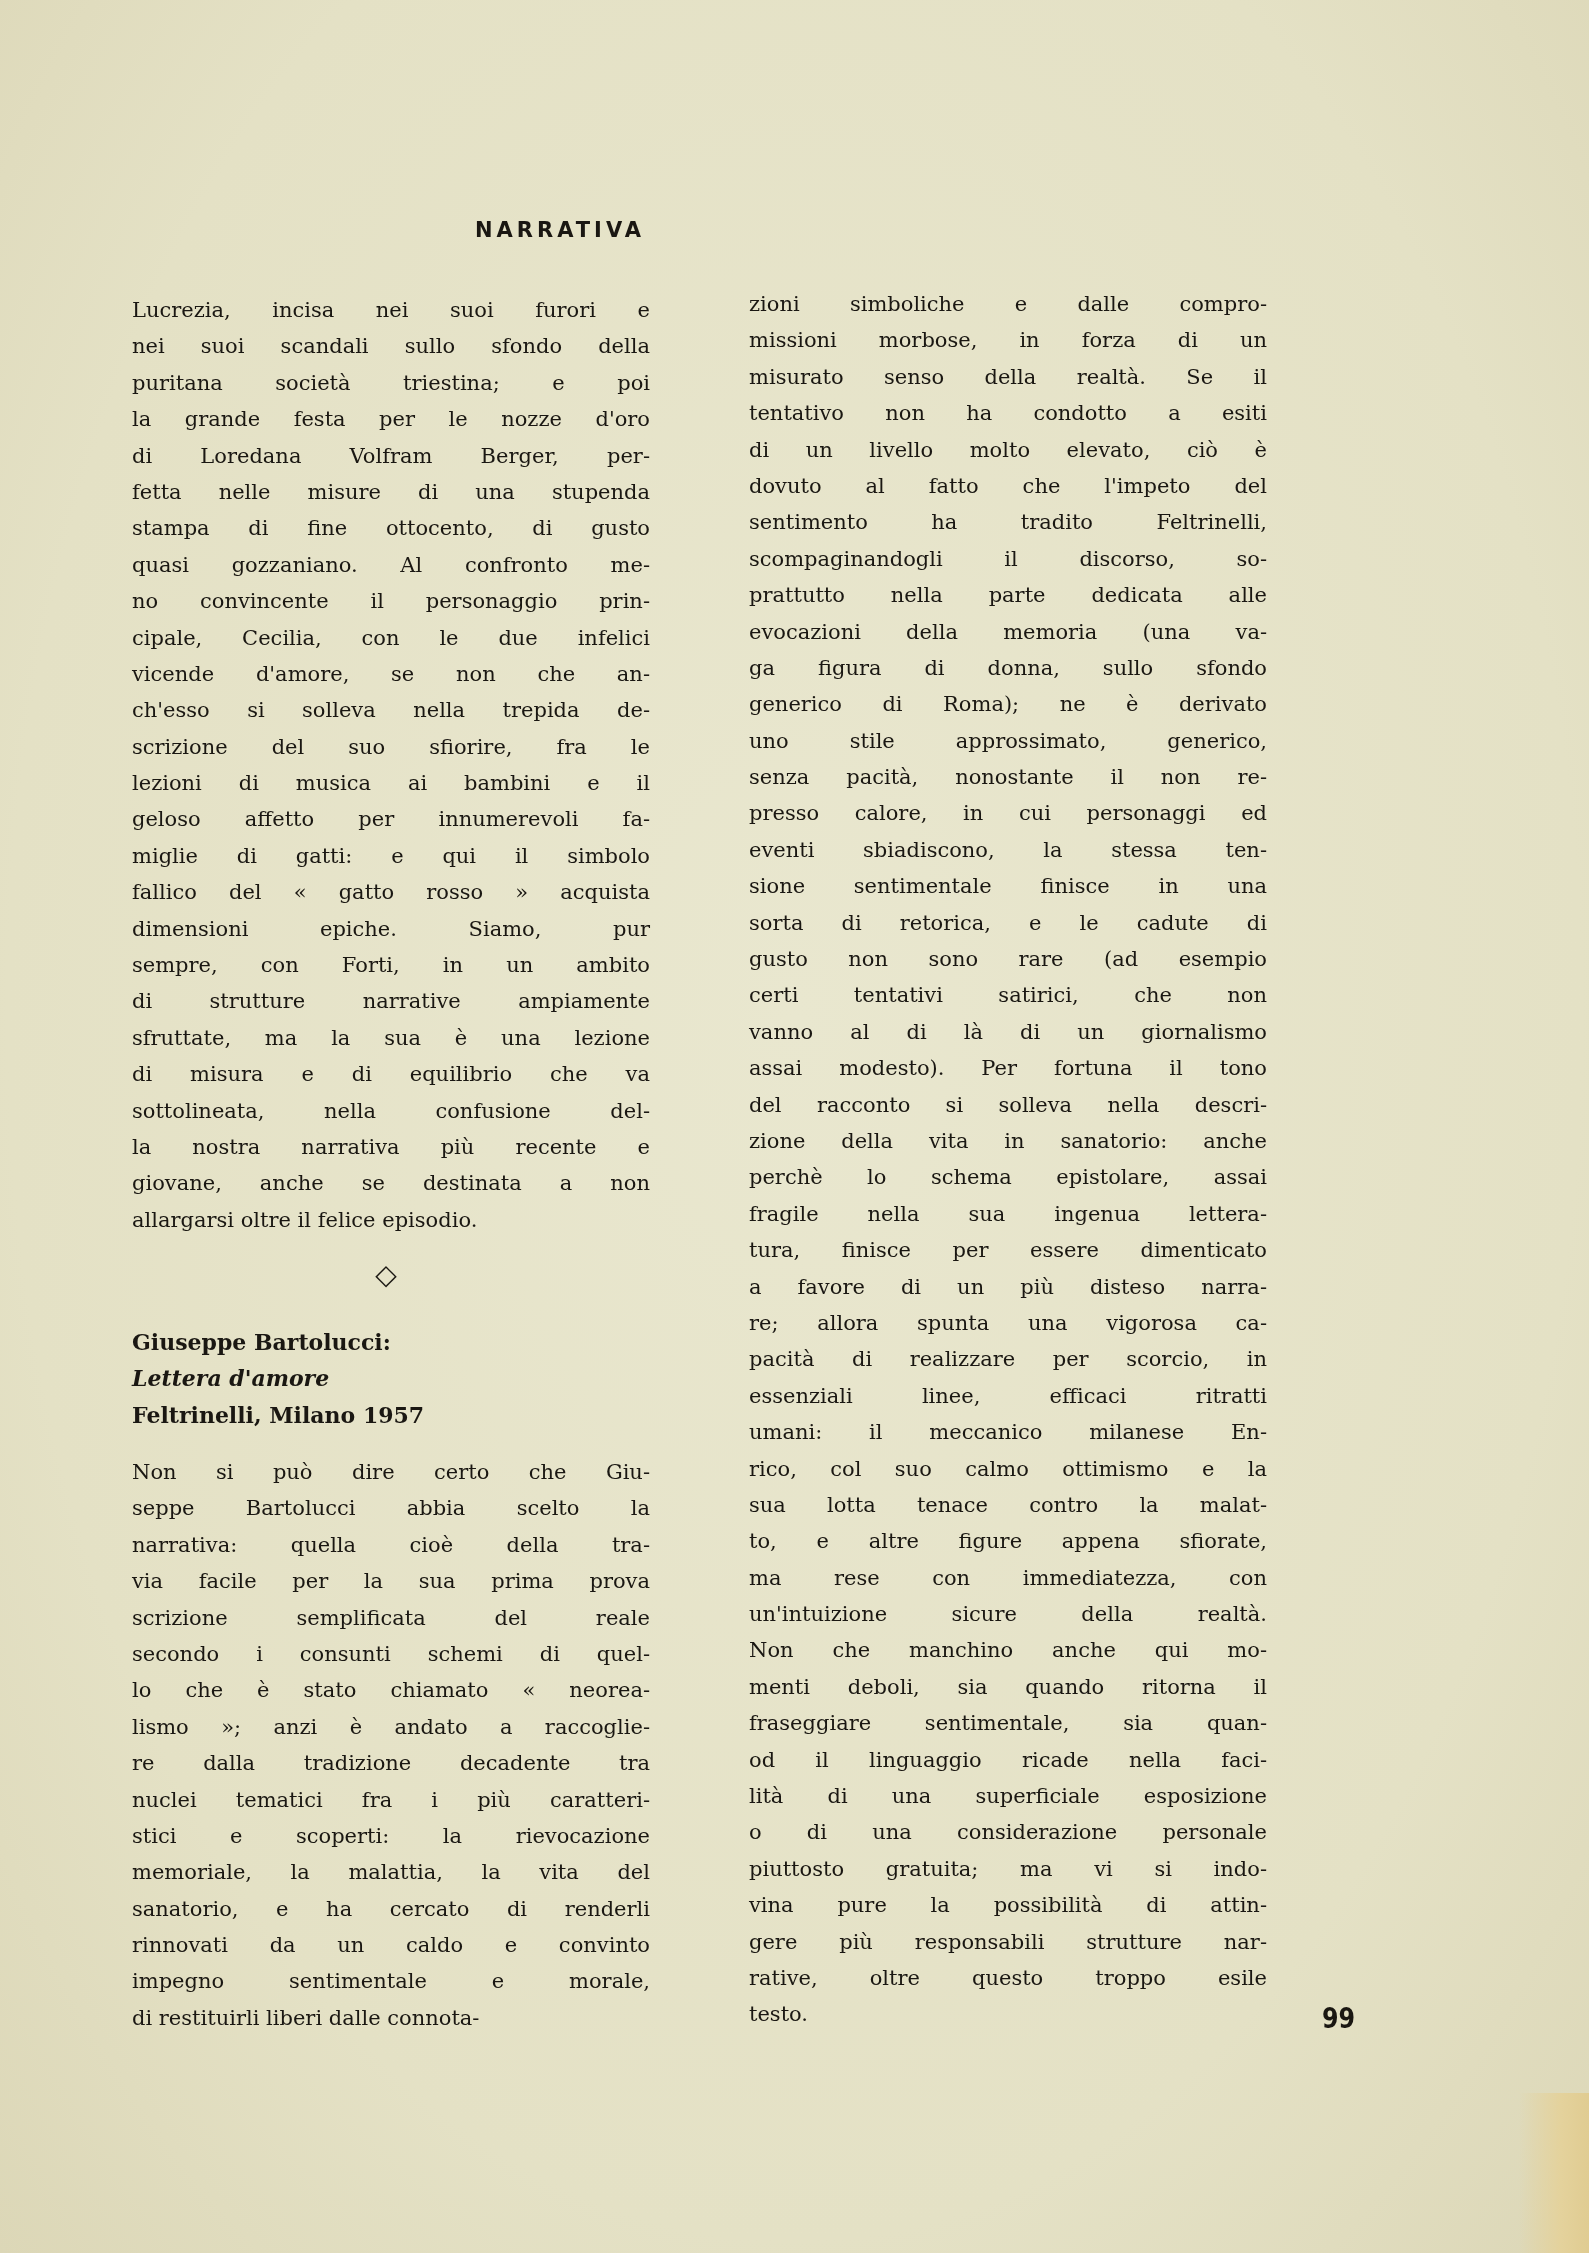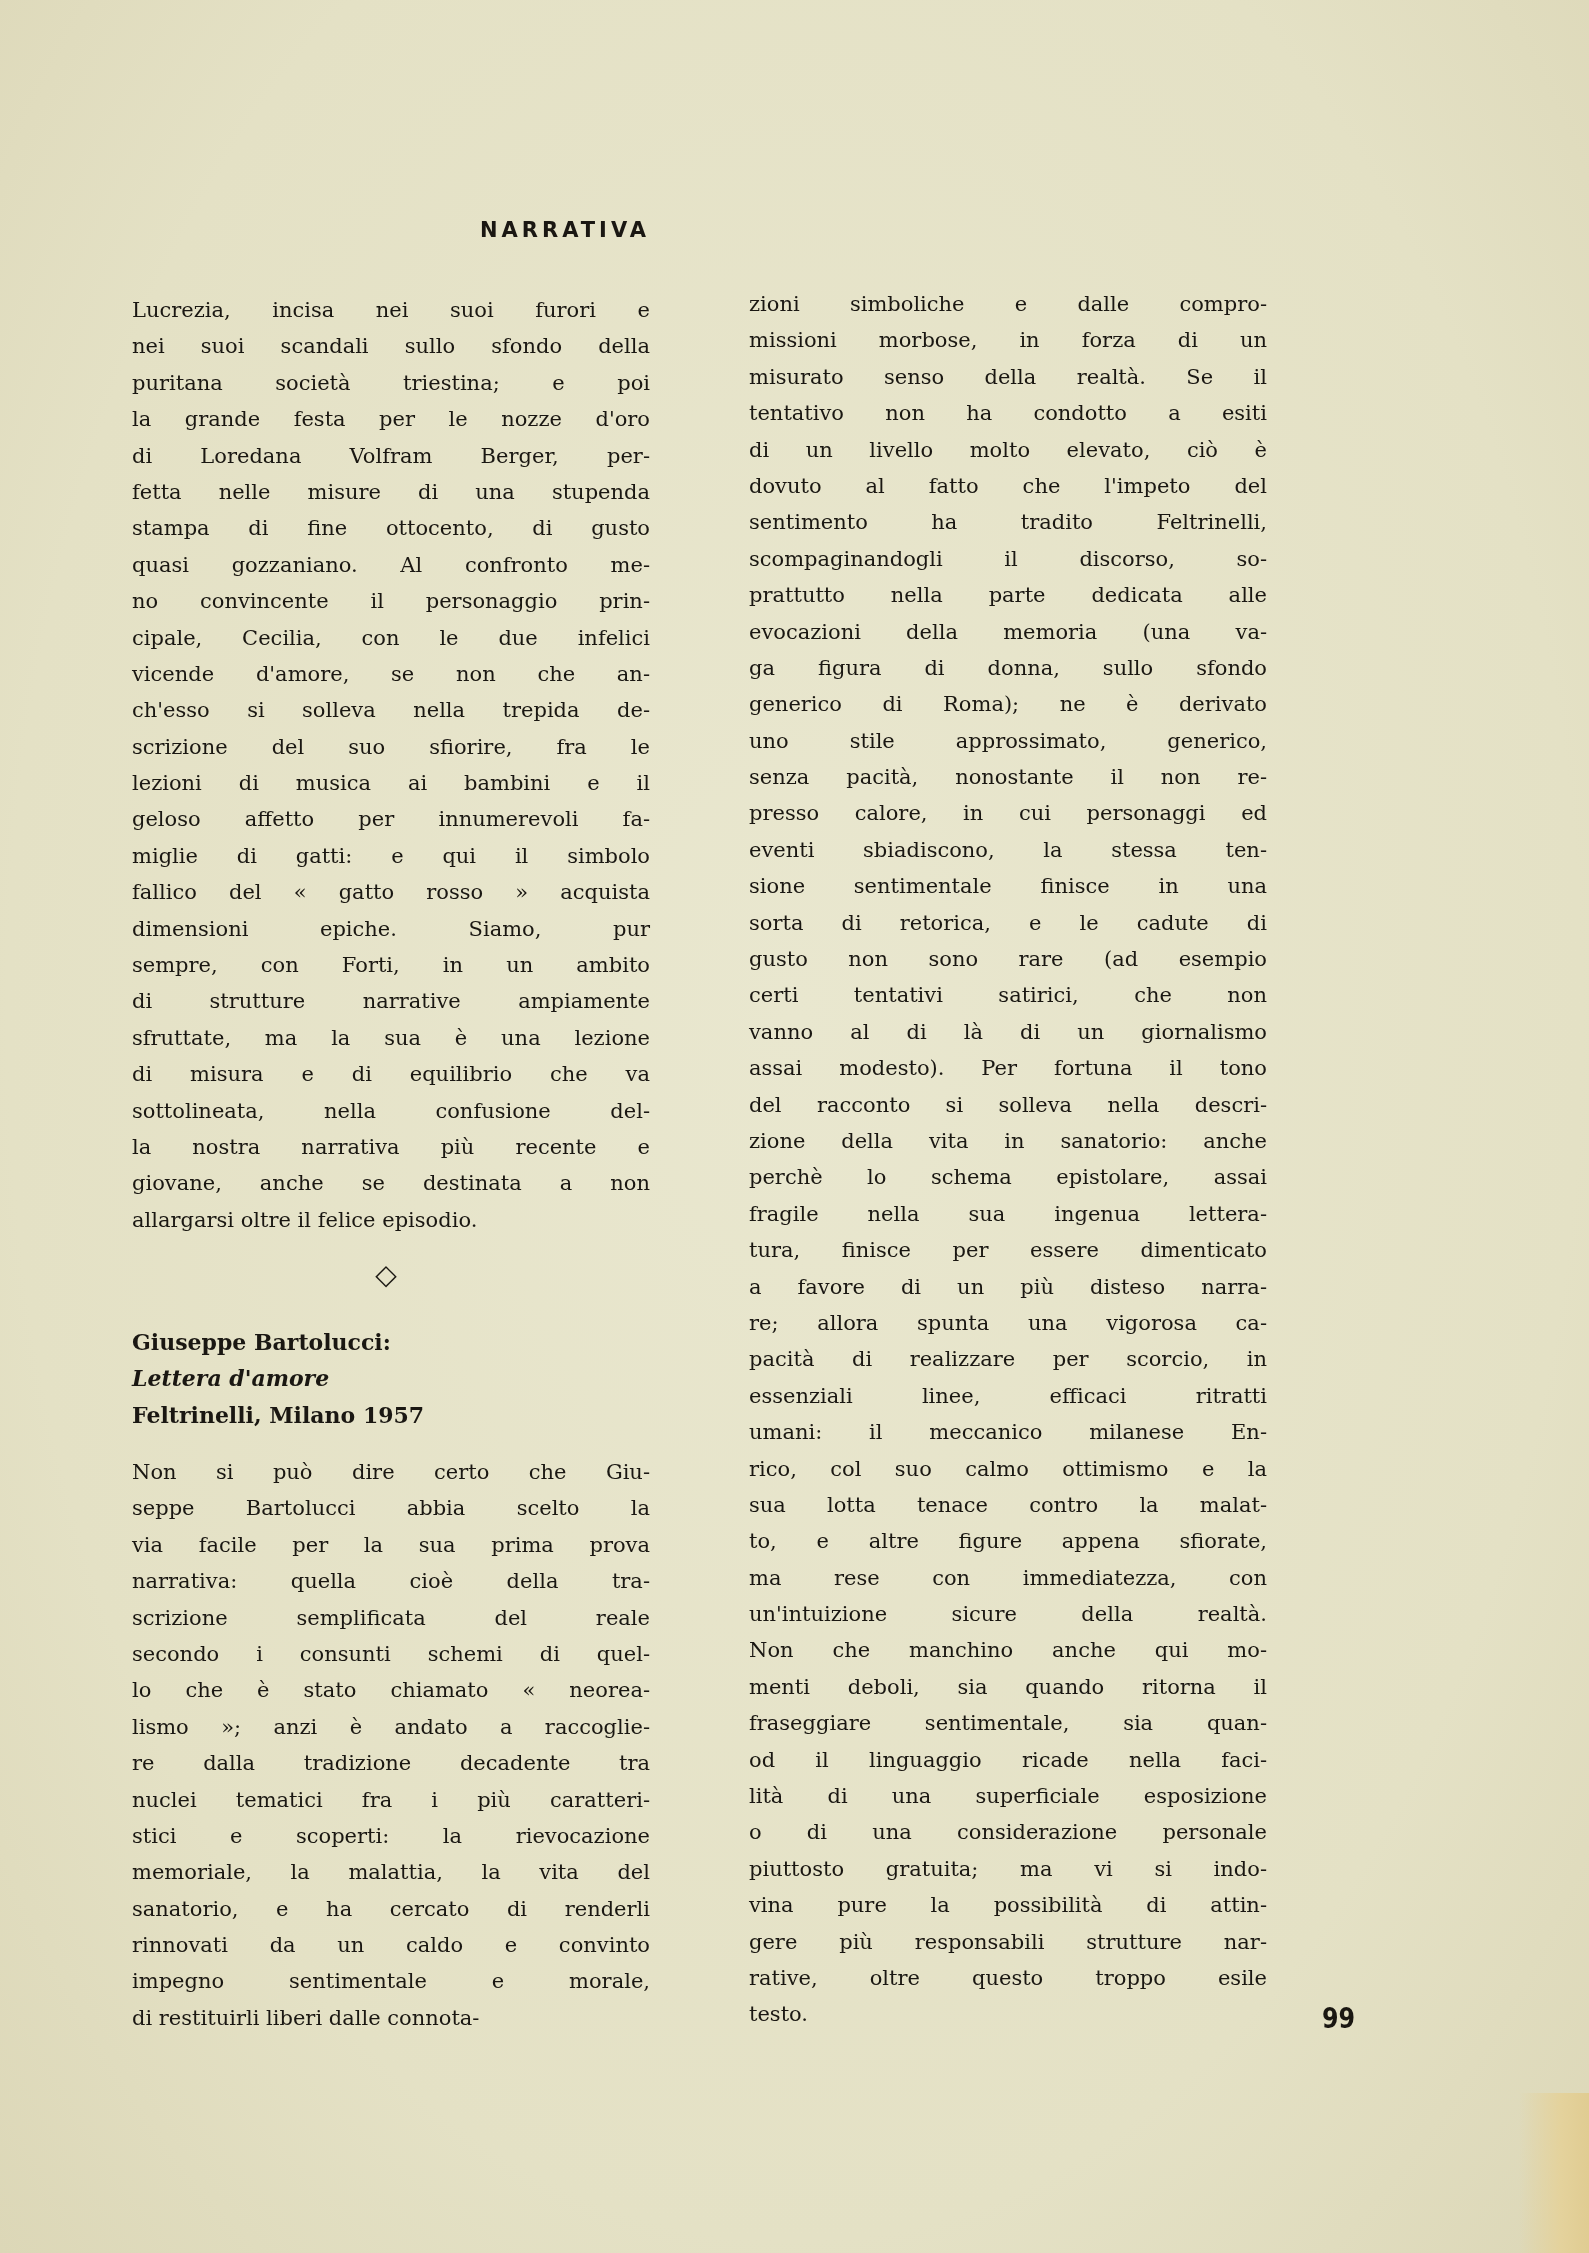--- a/index.html
+++ b/index.html
@@ -10,21 +10,21 @@
     position: relative; overflow: hidden;
     font-family: "DejaVu Serif", "Liberation Serif", serif;
     color: #1a1712;
   }
   .page-edge {
     position: absolute; right: 0; bottom: 0; width: 70px; height: 160px;
     background: linear-gradient(90deg, rgba(230,214,160,0) 0%, #e4d29c 60%, #e0cc92 100%);
   }
   .header {
     position: absolute; left: 470px; top: 218px; width: 180px;
-    text-align: right;
+    text-align: center;
     font-family: "DejaVu Sans", "Liberation Sans", sans-serif;
     font-weight: bold; font-size: 21px; letter-spacing: 4px;
   }
   .col {
     position: absolute; width: 518px;
     font-size: 21px; line-height: 36.4px; font-weight: normal;
   }
   .col .line {
     display: block; text-align: justify; text-align-last: justify;
     white-space: nowrap; height: 36.4px;
@@ -89,22 +89,22 @@
 
 <div class="biblio">
   <div>Giuseppe Bartolucci:</div>
   <div class="it">Lettera d'amore</div>
   <div>Feltrinelli, Milano 1957</div>
 </div>
 
 <div class="col col-left2">
     <span class="line">Non si può dire certo che Giu-</span>
     <span class="line">seppe Bartolucci abbia scelto la</span>
+    <span class="line">narrativa: quella cioè della tra-</span>
     <span class="line">via facile per la sua prima prova</span>
-    <span class="line">narrativa: quella cioè della tra-</span>
     <span class="line">scrizione semplificata del reale</span>
     <span class="line">secondo i consunti schemi di quel-</span>
     <span class="line">lo che è stato chiamato « neorea-</span>
     <span class="line">lismo »; anzi è andato a raccoglie-</span>
     <span class="line">re dalla tradizione decadente tra</span>
     <span class="line">nuclei tematici fra i più caratteri-</span>
     <span class="line">stici e scoperti: la rievocazione</span>
     <span class="line">memoriale, la malattia, la vita del</span>
     <span class="line">sanatorio, e ha cercato di renderli</span>
     <span class="line">rinnovati da un caldo e convinto</span>

